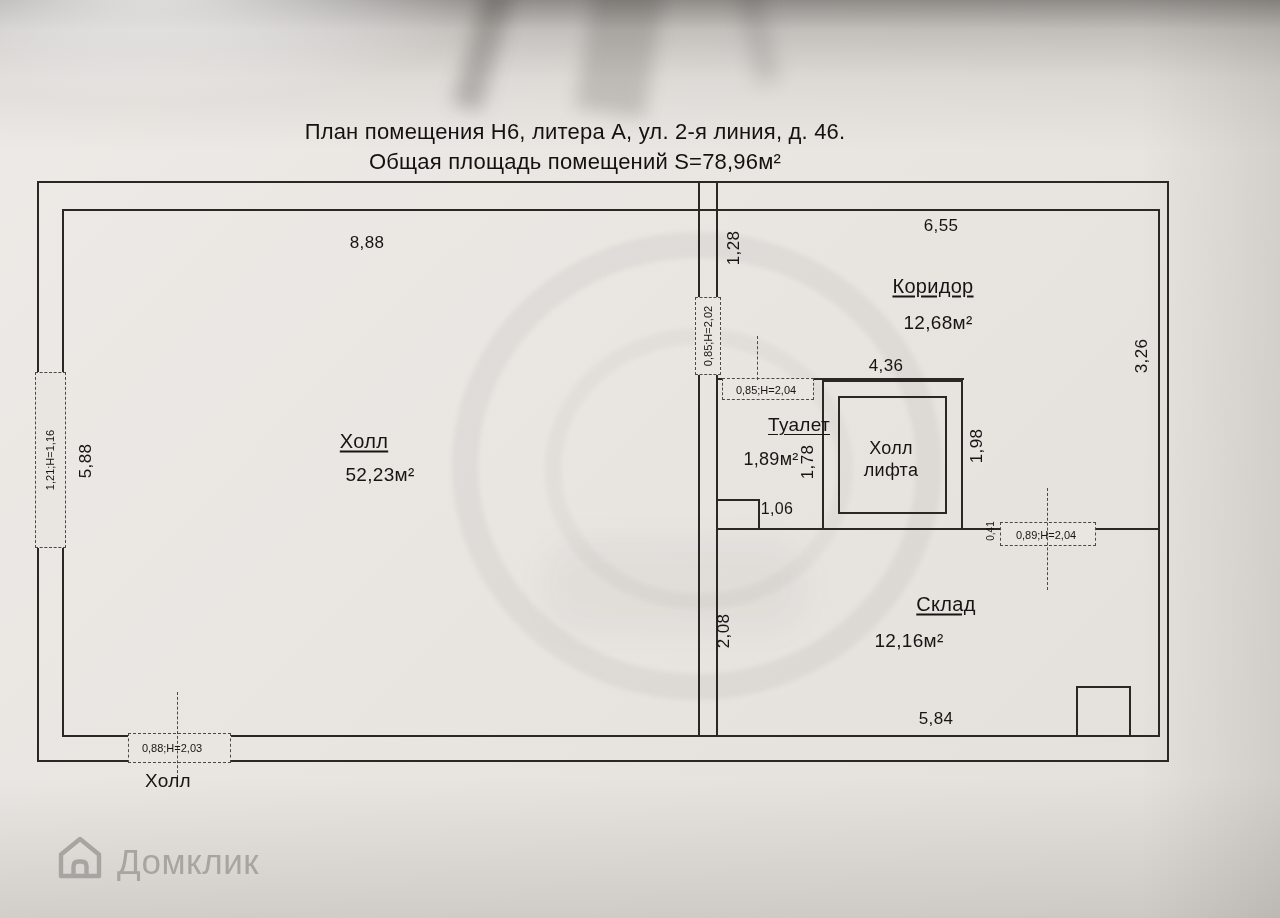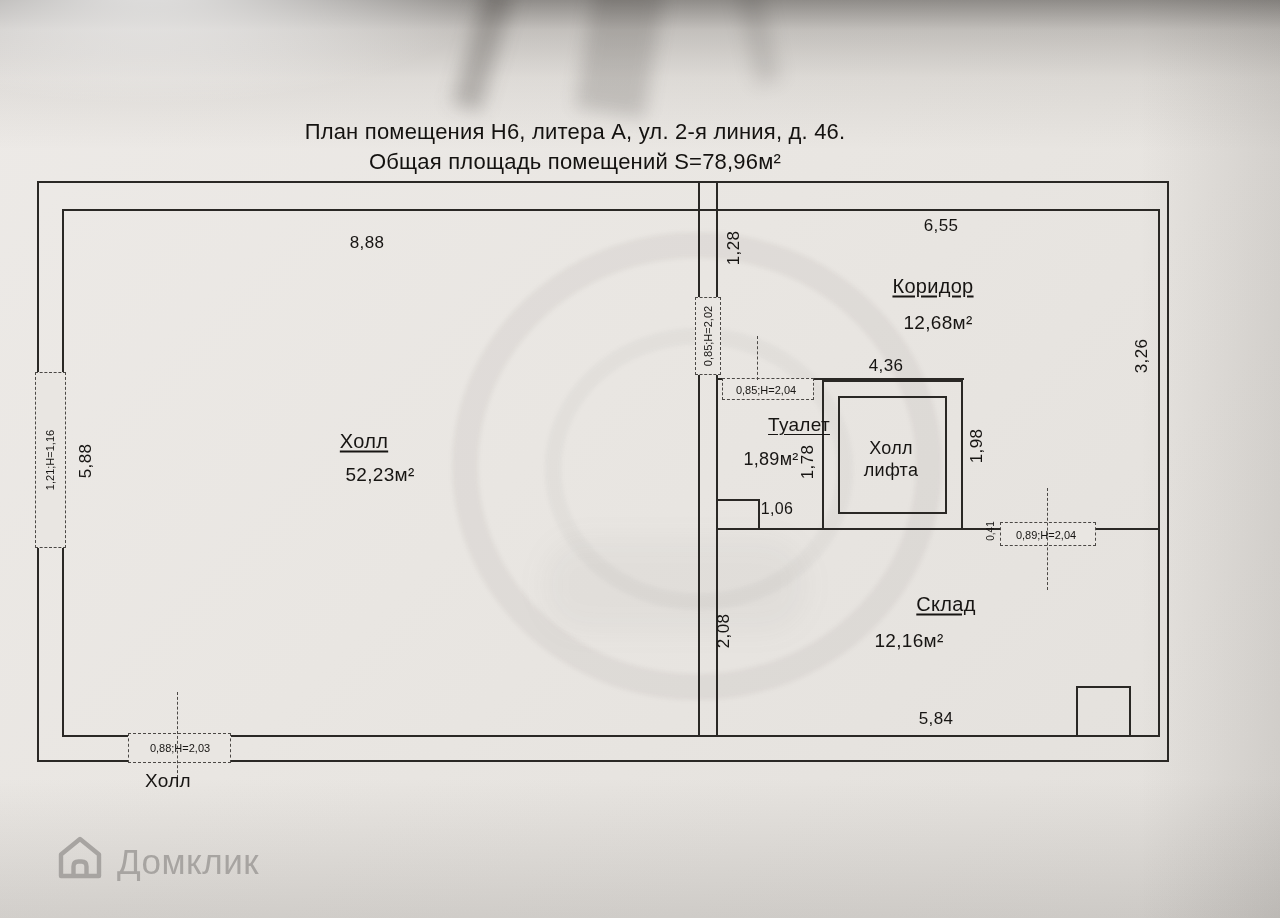--- a/index.html
+++ b/index.html
@@ -83,21 +83,21 @@
   <div class="lbl v" style="left:977px;top:446px;">1,98</div>
   <div class="lbl" style="left:777px;top:509px;font-size:16px;">1,06</div>
   <div class="lbl v" style="left:86px;top:461px;">5,88</div>
   <div class="lbl v small" style="left:990px;top:531px;font-size:10px;">0,41</div>
   <div class="lbl v" style="left:724px;top:631px;">2,08</div>
   <div class="lbl" style="left:936px;top:719px;">5,84</div>
 
   <div class="lbl v small" style="left:708px;top:336px;">0,85;H=2,02</div>
   <div class="lbl small" style="left:766px;top:390px;">0,85;H=2,04</div>
   <div class="lbl small" style="left:1046px;top:535px;">0,89;H=2,04</div>
-  <div class="lbl small" style="left:180px;top:748px;">0,88;H=2,03</div>
+  <div class="lbl small" style="left:172px;top:748px;">0,88;H=2,03</div>
   <div class="lbl v small" style="left:50px;top:460px;">1,21;H=1,16</div>
 
   <div class="lbl room-name" style="left:364px;top:441px;">Холл</div>
   <div class="lbl room-area" style="left:380px;top:463px;">52,23м²</div>
   <div class="lbl room-name" style="left:933px;top:286px;">Коридор</div>
   <div class="lbl room-area" style="left:938px;top:311px;">12,68м²</div>
   <div class="lbl room-name" style="left:799px;top:425px;font-size:19px;">Туалет</div>
   <div class="lbl room-area" style="left:771px;top:447px;font-size:18px;">1,89м²</div>
   <div class="lbl" style="left:891px;top:448px;font-size:18px;">Холл</div>
   <div class="lbl" style="left:891px;top:470px;font-size:18px;">лифта</div>

